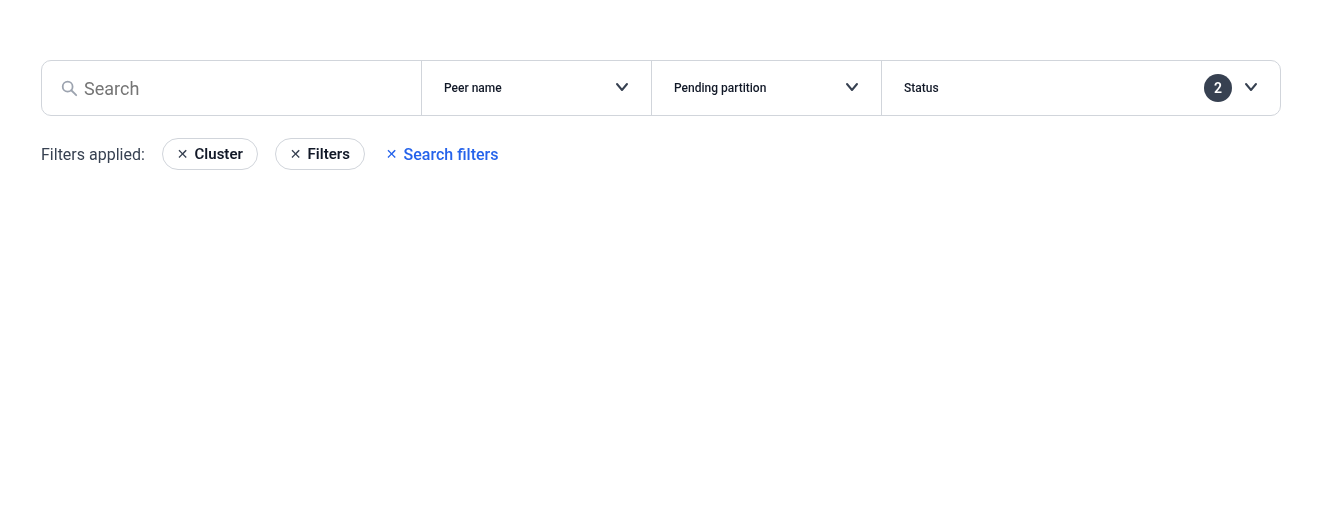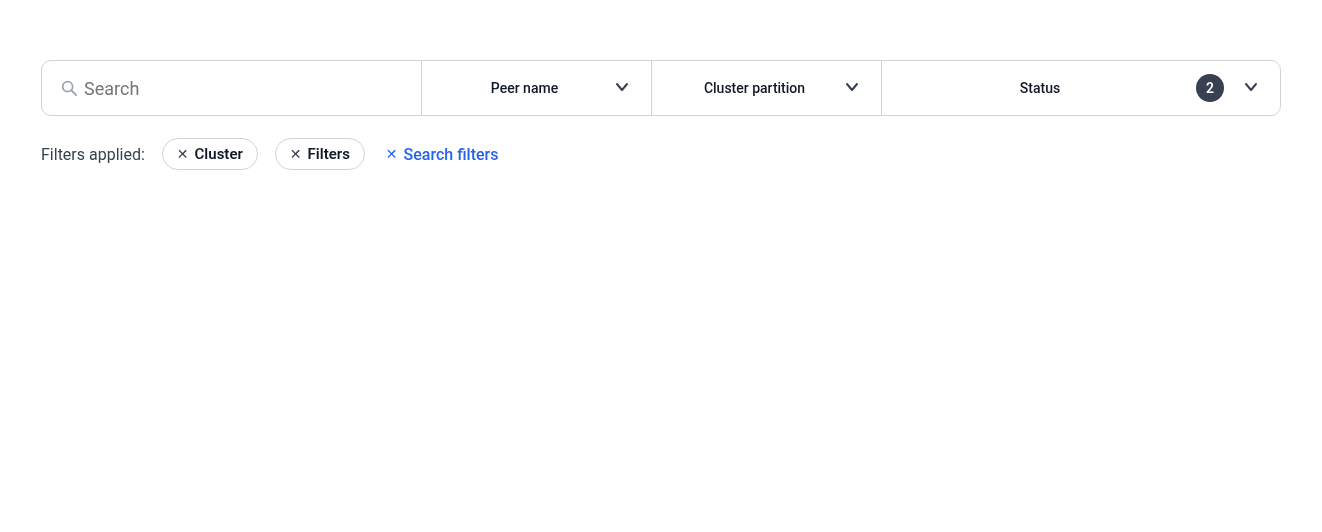--- a/index.html
+++ b/index.html
@@ -63,37 +63,36 @@
       display: flex;
       align-items: center;
       padding: 0 22px;
       gap: 10px;
       border-right: 1.5px solid #d1d5db;
       flex: 0 0 230px;
       cursor: pointer;
     }
 
     .dropdown-label {
-      font-size: 14px;
+      font-size: 12px;
       font-weight: 500;
       color: #111827;
       flex: 1;
-      text-align: center;
     }
 
     .chevron-icon {
       color: #374151;
       font-size: 13px;
     }
 
     .status-section {
       display: flex;
       align-items: center;
       padding: 0 22px;
-      gap: 20px;
+      gap: 12px;
       flex: 1;
       cursor: pointer;
       position: relative;
     }
 
     .status-badge {
       background: #374151;
       color: #ffffff;
       border-radius: 50%;
       width: 28px;
@@ -175,21 +174,21 @@
     <div class="dropdown-section">
       <span class="dropdown-label">Peer name</span>
       <span class="chevron-icon">
         <svg width="14" height="14" viewBox="0 0 14 14" fill="none">
           <polyline points="2,4 7,10 12,4" stroke="#374151" stroke-width="2" stroke-linecap="round" stroke-linejoin="round" fill="none"></polyline>
         </svg>
       </span>
     </div>
 
     <div class="dropdown-section">
-      <span class="dropdown-label">Cluster partition</span>
+      <span class="dropdown-label">Pending partition</span>
       <span class="chevron-icon">
         <svg width="14" height="14" viewBox="0 0 14 14" fill="none">
           <polyline points="2,4 7,10 12,4" stroke="#374151" stroke-width="2" stroke-linecap="round" stroke-linejoin="round" fill="none"></polyline>
         </svg>
       </span>
     </div>
 
     <div class="status-section">
       <span class="dropdown-label">Status</span>
       <span class="status-badge">2</span>

